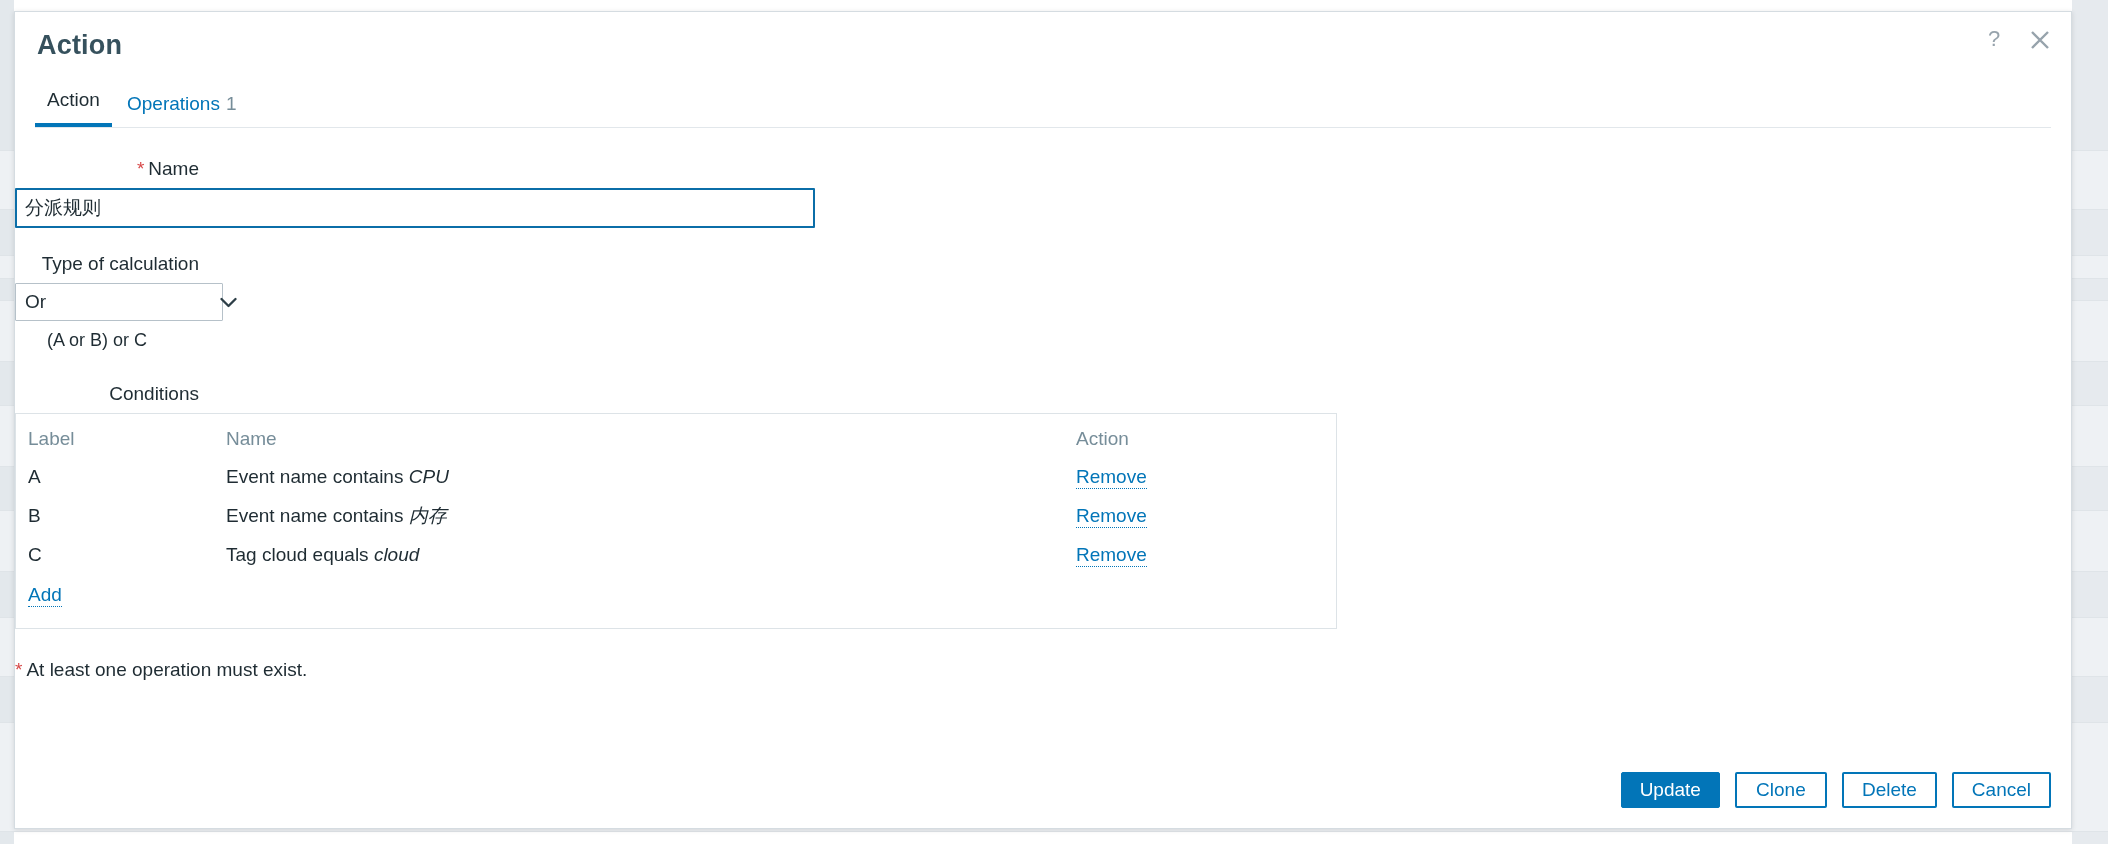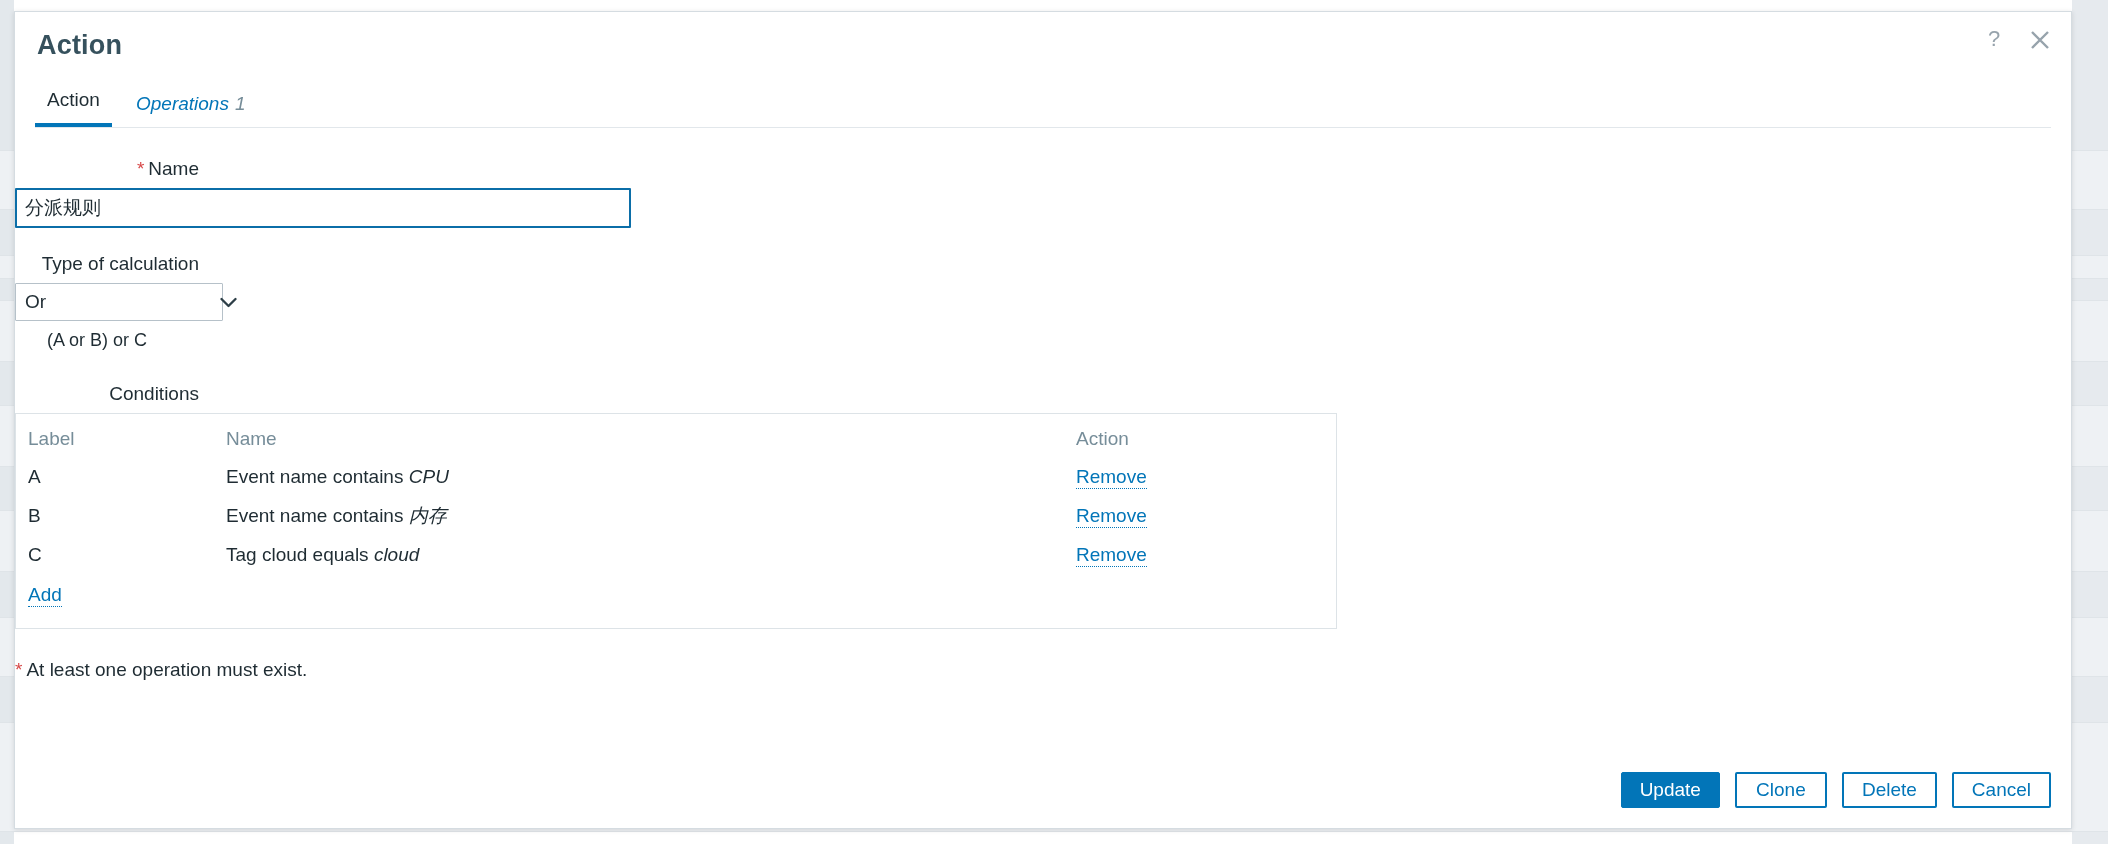--- a/index.html
+++ b/index.html
@@ -105,21 +105,21 @@
   }
   .tab {
     position: absolute;
     bottom: 0;
     padding: 0 12px 12px 12px;
     font-size: 19px;
     cursor: pointer;
     white-space: nowrap;
   }
   .tab.tab-0 { left: 0px; }
-  .tab.tab-1 { left: 89px; font-style: italic; }
+  .tab.tab-1 { left: 80px; }
   .tab.active {
     color: #1f2c33;
     border-bottom: 4px solid #0275b8;
   }
   .tab.inactive { color: #0275b8; }
   .tab-count {
     color: #768d99;
     margin-left: 6px;
   }
 
@@ -143,21 +143,21 @@
     color: #1f2c33;
     line-height: 38px;
     box-sizing: content-box;
   }
   .req-star {
     color: #d74848;
     margin-right: 4px;
   }
 
   .text-input {
-    width: 616px;
+    width: 800px;
     height: 40px;
     border: 2px solid #0b6ea8;
     background: #fff;
     font-family: "Liberation Sans", sans-serif;
     font-size: 19px;
     color: #1f2c33;
     padding: 0 8px;
     box-sizing: border-box;
     outline: none;
     border-radius: 1px;

